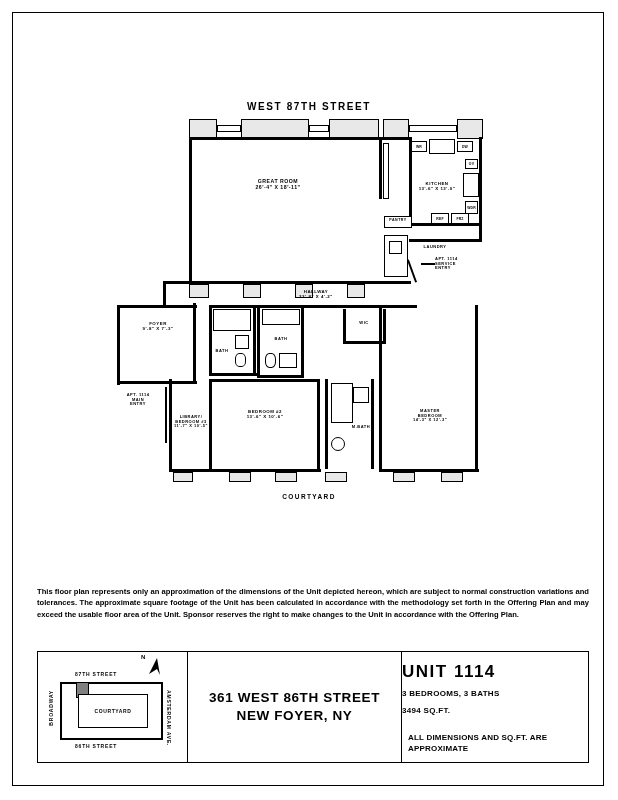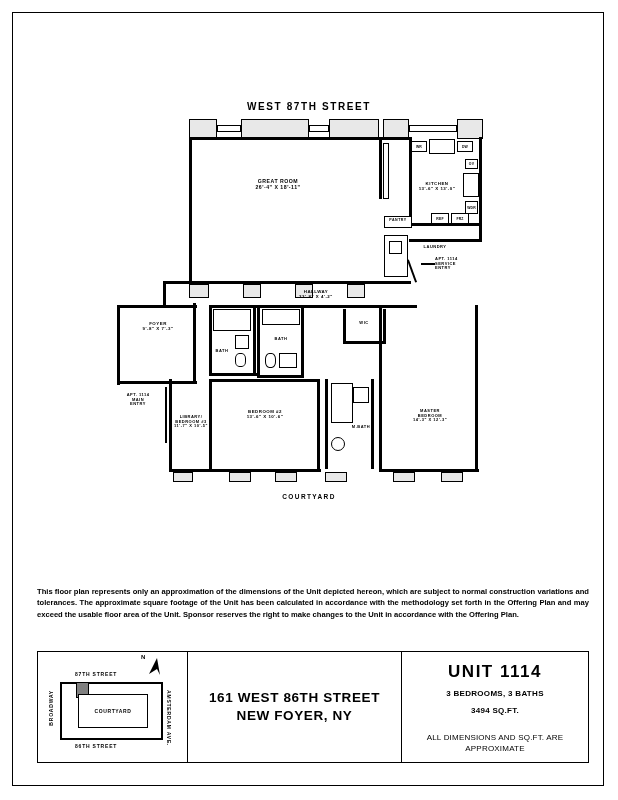--- a/index.html
+++ b/index.html
@@ -34,29 +34,29 @@
   
   #disclaimer{position:absolute;left:24px;top:573px;width:552px;
       font-size:7.6px;line-height:1.5;text-align:justify;font-weight:600;}
 
   
   #panel{position:absolute;left:24px;top:638px;width:552px;height:112px;
          border:1px solid #000;box-sizing:border-box;display:flex;}
   #panel-map{width:150px;border-right:1px solid #000;position:relative;box-sizing:border-box;}
   #panel-addr{flex:1;border-right:1px solid #000;display:flex;flex-direction:column;
               align-items:center;justify-content:center;box-sizing:border-box;}
-  #panel-unit{width:186px;position:relative;box-sizing:border-box;text-align:center;}
+  #panel-unit{width:186px;position:relative;box-sizing:border-box;text-align:left;}
 
   .addr-line{font-size:13.5px;font-weight:bold;letter-spacing:.6px;line-height:1.35;}
 
   #unit-no{font-size:17px;font-weight:bold;letter-spacing:1.5px;margin-top:10px;}
   #unit-beds{font-size:8px;font-weight:bold;letter-spacing:.3px;margin-top:7px;}
   #unit-sqft{font-size:8px;font-weight:bold;letter-spacing:.3px;margin-top:8px;}
-  #unit-approx{position:absolute;left:0;bottom:7px;width:100%;
-               font-size:8px;font-weight:normal;line-height:1.35;letter-spacing:.2px;}
+  #unit-approx{position:absolute;left:6px;bottom:7px;width:100%;
+               font-size:8px;font-weight:bold;line-height:1.35;letter-spacing:.2px;}
 
   
   #site-block{position:absolute;left:22px;top:30px;width:103px;height:58px;
               border:2px solid #000;box-sizing:border-box;background:#fff;}
   #site-court{position:absolute;left:16px;top:10px;width:70px;height:34px;
               border:1.5px solid #000;box-sizing:border-box;background:#fff;
               font-size:5px;font-weight:bold;display:flex;align-items:center;
               justify-content:center;letter-spacing:.6px;}
   #site-unit{position:absolute;left:14px;top:-2px;width:13px;height:16px;background:#808080;
              border:1px solid #000;box-sizing:border-box;}
@@ -221,21 +221,21 @@
       <div class="site-txt" id="st-86">86TH STREET</div>
       <div class="site-vert" id="st-bway">BROADWAY</div>
       <div class="site-vert" id="st-amst">AMSTERDAM AVE.</div>
       <div id="site-block">
         <div id="site-unit"></div>
         <div id="site-court">COURTYARD</div>
       </div>
     </div>
 
     <div id="panel-addr">
-      <div class="addr-line">161 WEST 86TH STREET</div>
+      <div class="addr-line">361 WEST 86TH STREET</div>
       <div class="addr-line">NEW FOYER, NY</div>
     </div>
 
     <div id="panel-unit">
       <div id="unit-no">UNIT 1114</div>
       <div id="unit-beds">3 BEDROOMS, 3 BATHS</div>
       <div id="unit-sqft">3494 SQ.FT.</div>
       <div id="unit-approx">ALL DIMENSIONS AND
 SQ.FT. ARE  APPROXIMATE</div>
     </div>

